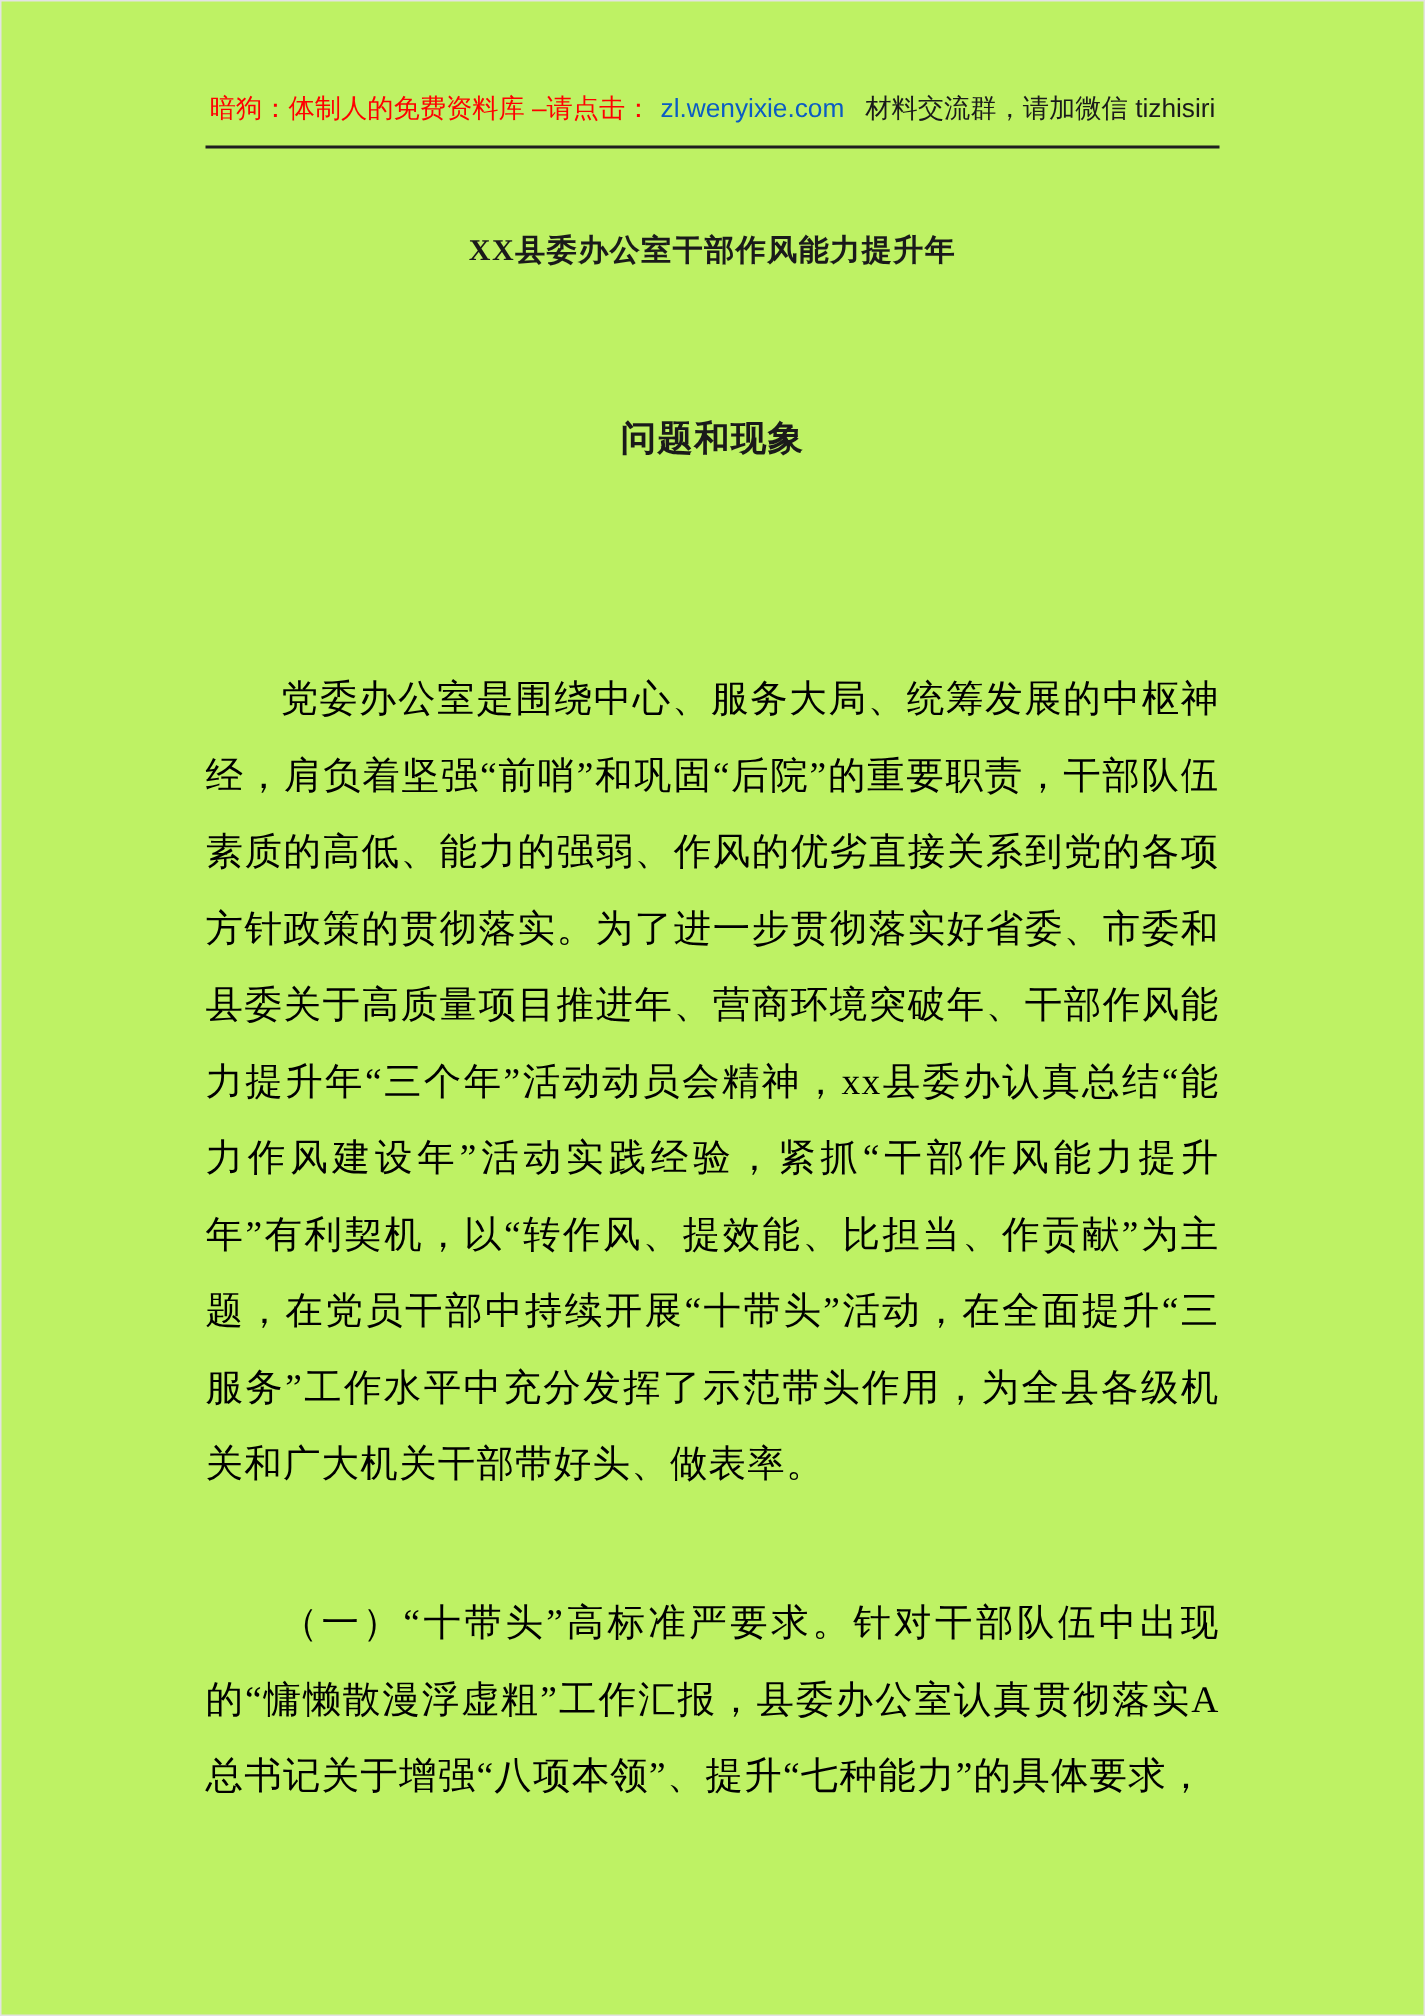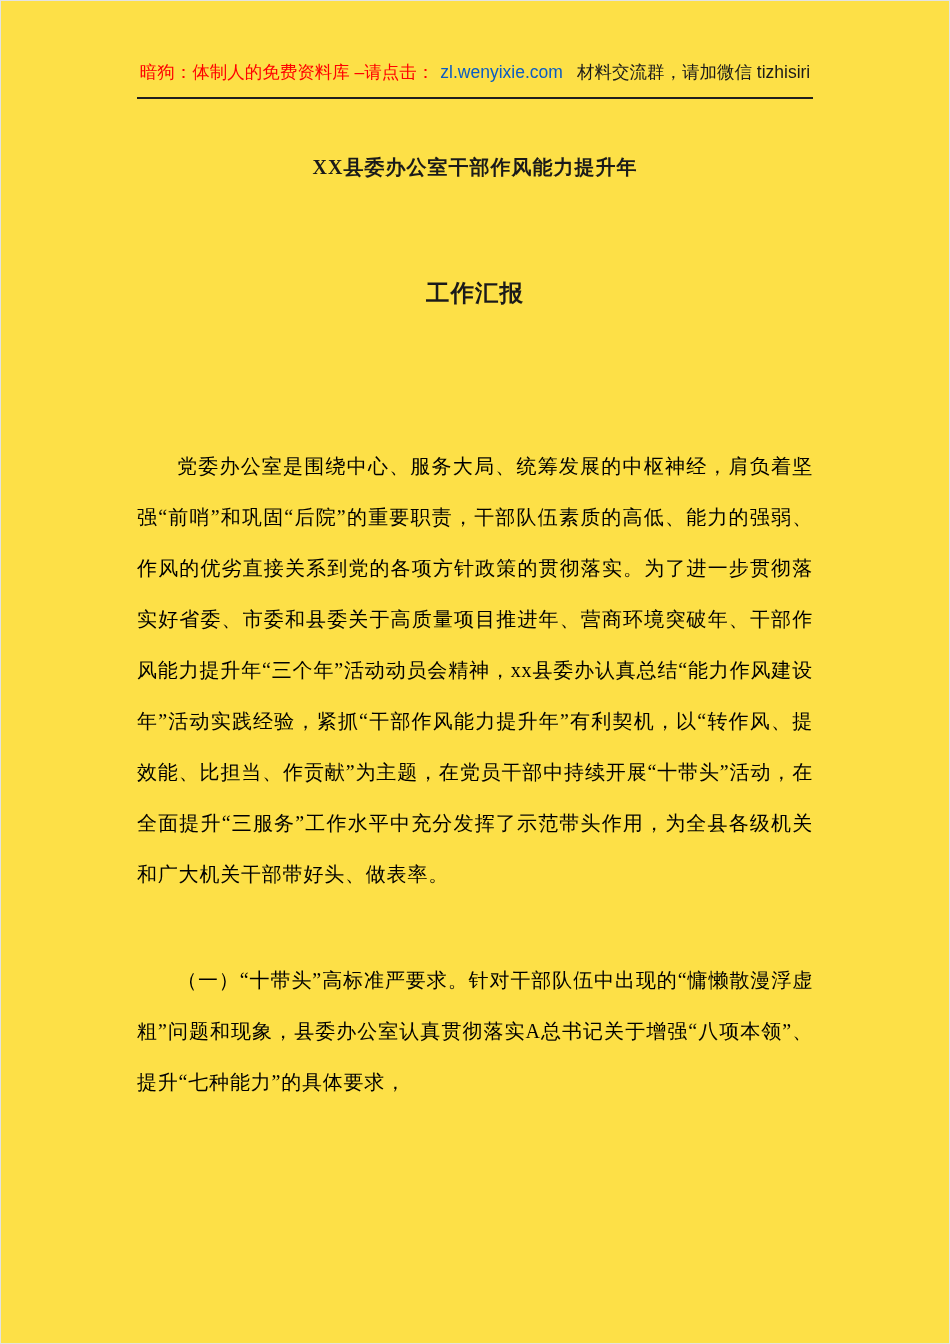--- a/index.html
+++ b/index.html
@@ -5,21 +5,21 @@
   html, body {
     margin: 0;
     padding: 0;
     background: #ffffff;
   }
   .page {
     position: relative;
     width: 950px;
     height: 1344px;
     margin: 0 auto;
-    background: #fde047;
+    background: #bef264;
     box-sizing: border-box;
     border: 1px solid #e3e3e3;
     padding: 0 136px;
     overflow: hidden;
     font-family: "Liberation Serif", "DejaVu Serif", serif;
     color: #1a1a1a;
   }
   .promo-header {
     padding-top: 58px;
     text-align: center;
@@ -59,21 +59,21 @@
   .doc-subtitle {
     margin: 94px 0 0 0;
     font-size: 23.5px;
     font-weight: bold;
     text-align: center;
     line-height: 32px;
     letter-spacing: 1px;
   }
   .body-para {
     margin: 0;
-    font-size: 20px;
+    font-size: 25px;
     line-height: 51px;
     text-align: justify;
     text-justify: inter-ideograph;
     text-indent: 2em;
     letter-spacing: 0.8px;
     color: #000000;
   }
   .para-1 { margin-top: 132px; }
   .para-2 { margin-top: 55px; }
 </style>
@@ -83,19 +83,19 @@
 <div class="page">
 
   <div class="promo-header">
     <span class="promo">暗狗：体制人的免费资料库</span><span class="promo-click"> –请点击：</span><a class="promo-link">zl.wenyixie.com</a><span class="promo-suffix">材料交流群，请加微信 tizhisiri</span>
   </div>
 
   <hr class="header-rule">
 
   <h1 class="doc-title">XX县委办公室干部作风能力提升年</h1>
 
-  <h2 class="doc-subtitle">工作汇报</h2>
+  <h2 class="doc-subtitle">问题和现象</h2>
 
   <p class="body-para para-1">党委办公室是围绕中心、服务大局、统筹发展的中枢神经，肩负着坚强“前哨”和巩固“后院”的重要职责，干部队伍素质的高低、能力的强弱、作风的优劣直接关系到党的各项方针政策的贯彻落实。为了进一步贯彻落实好省委、市委和县委关于高质量项目推进年、营商环境突破年、干部作风能力提升年“三个年”活动动员会精神，xx县委办认真总结“能力作风建设年”活动实践经验，紧抓“干部作风能力提升年”有利契机，以“转作风、提效能、比担当、作贡献”为主题，在党员干部中持续开展“十带头”活动，在全面提升“三服务”工作水平中充分发挥了示范带头作用，为全县各级机关和广大机关干部带好头、做表率。</p>
 
-  <p class="body-para para-2">（一）“十带头”高标准严要求。针对干部队伍中出现的“慵懒散漫浮虚粗”问题和现象，县委办公室认真贯彻落实A总书记关于增强“八项本领”、提升“七种能力”的具体要求，</p>
+  <p class="body-para para-2">（一）“十带头”高标准严要求。针对干部队伍中出现的“慵懒散漫浮虚粗”工作汇报，县委办公室认真贯彻落实A总书记关于增强“八项本领”、提升“七种能力”的具体要求，</p>
 
 </div>
 
 </body></html>

